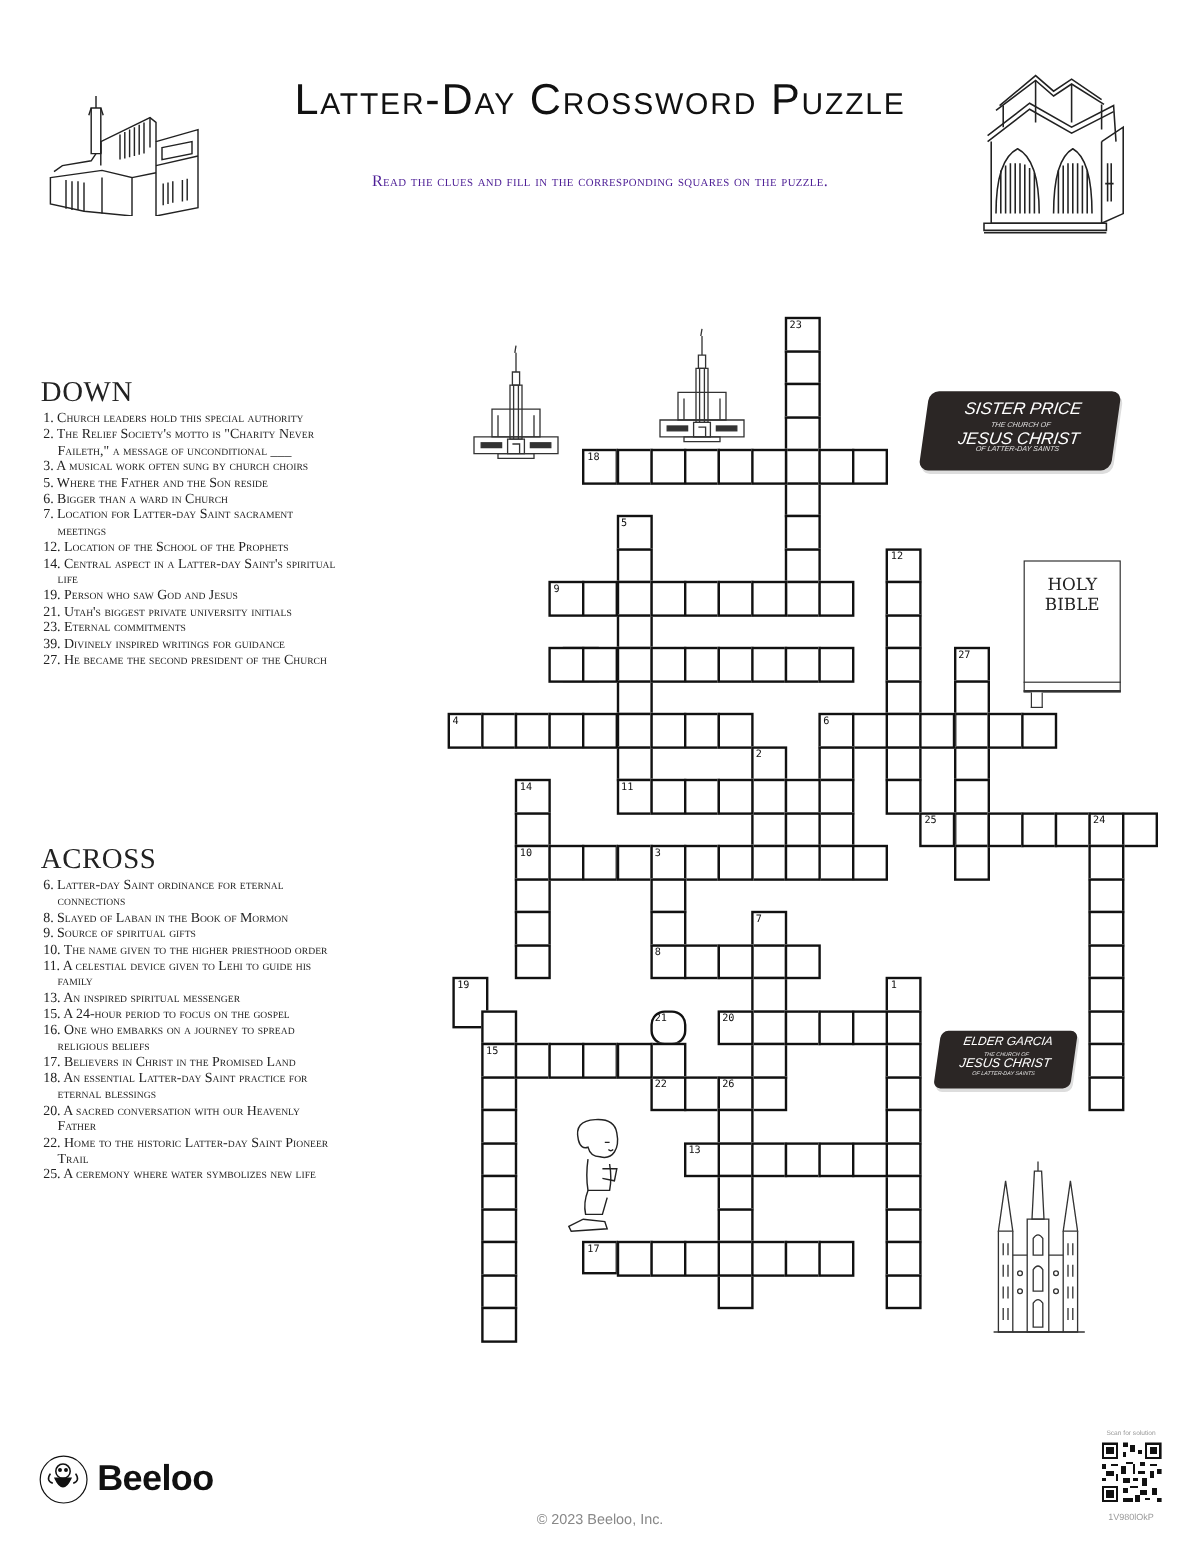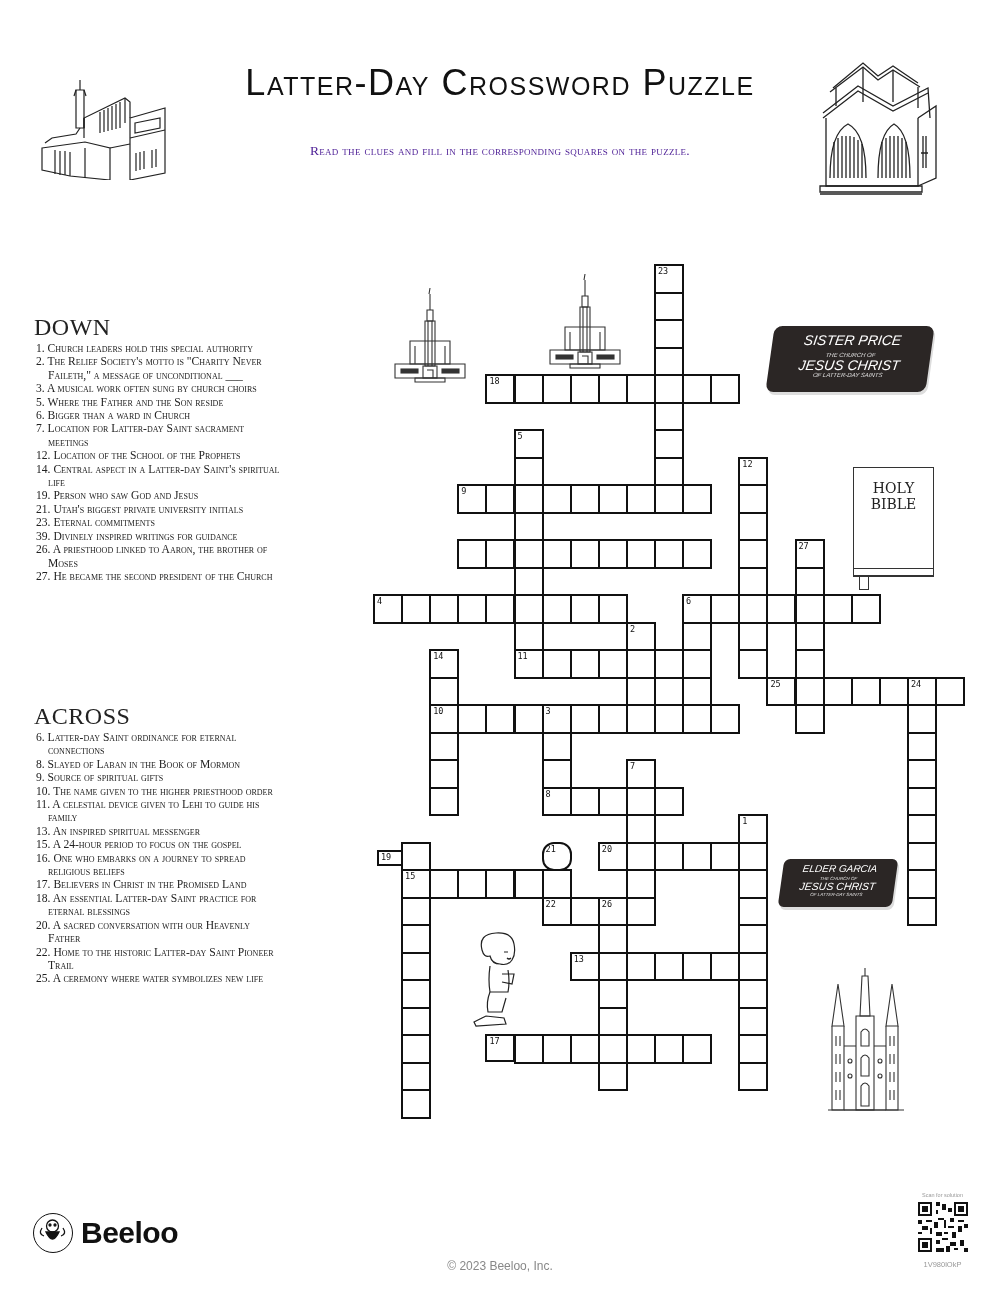--- a/index.html
+++ b/index.html
@@ -97,21 +97,20 @@
   <p class="clue">3. A musical work often sung by church choirs</p>
   <p class="clue">5. Where the Father and the Son reside</p>
   <p class="clue">6. Bigger than a ward in Church</p>
   <p class="clue">7. Location for Latter-day Saint sacrament meetings</p>
   <p class="clue">12. Location of the School of the Prophets</p>
   <p class="clue">14. Central aspect in a Latter-day Saint's spiritual life</p>
   <p class="clue">19. Person who saw God and Jesus</p>
   <p class="clue">21. Utah's biggest private university initials</p>
   <p class="clue">23. Eternal commitments</p>
   <p class="clue">39. Divinely inspired writings for guidance</p>
-  <p class="clue">26. A priesthood linked to Aaron, the brother of Moses</p>
   <p class="clue">27. He became the second president of the Church</p>
 </div>
 
 <div class="clues" style="top:703px">
   <h2>ACROSS</h2>
   <p class="clue">6. Latter-day Saint ordinance for eternal connections</p>
   <p class="clue">8. Slayed of Laban in the Book of Mormon</p>
   <p class="clue">9. Source of spiritual gifts</p>
   <p class="clue">10. The name given to the higher priesthood order</p>
   <p class="clue">11. A celestial device given to Lehi to guide his family</p>
@@ -278,21 +277,21 @@
       <span class="num">7</span>
     </div>
     <div class="cell" style="left: 625.9px; top: 786.5px; width: 30.1px; height: 29.5px;"></div>
     <div class="cell" style="left: 625.9px; top: 814px; width: 30.1px; height: 29.5px;"></div>
     <div class="cell" style="left: 625.9px; top: 841.5px; width: 30.1px; height: 29.5px;"></div>
     <div class="cell" style="left: 625.9px; top: 869px; width: 30.1px; height: 29.5px;"></div>
     <div class="cell" style="left: 625.9px; top: 896.5px; width: 30.1px; height: 29.5px;"></div>
     <div class="cell" style="left: 569.7px; top: 786.5px; width: 30.1px; height: 29.5px;"></div>
     <div class="cell" style="left: 597.8px; top: 786.5px; width: 30.1px; height: 29.5px;"></div>
     <div class="cell" style="left: 654px; top: 786.5px; width: 30.1px; height: 29.5px;"></div>
-    <div class="cell" style="left: 377px; top: 814px; width: 30.1px; height: 16px; margin-top: 36px;">
+    <div class="cell" style="left: 377px; top: 814px; width: 30.1px; height: 43px;">
       <span class="num">19</span>
     </div>
     <div class="cell" style="left: 401.1px; top: 841.5px; width: 30.1px; height: 29.5px;"></div>
     <div class="cell" style="left: 401.1px; top: 869px; width: 30.1px; height: 29.5px;">
       <span class="num">15</span>
     </div>
     <div class="cell" style="left: 401.1px; top: 896.5px; width: 30.1px; height: 29.5px;"></div>
     <div class="cell" style="left: 401.1px; top: 924px; width: 30.1px; height: 29.5px;"></div>
     <div class="cell" style="left: 401.1px; top: 951.5px; width: 30.1px; height: 29.5px;"></div>
     <div class="cell" style="left: 401.1px; top: 979px; width: 30.1px; height: 29.5px;"></div>

